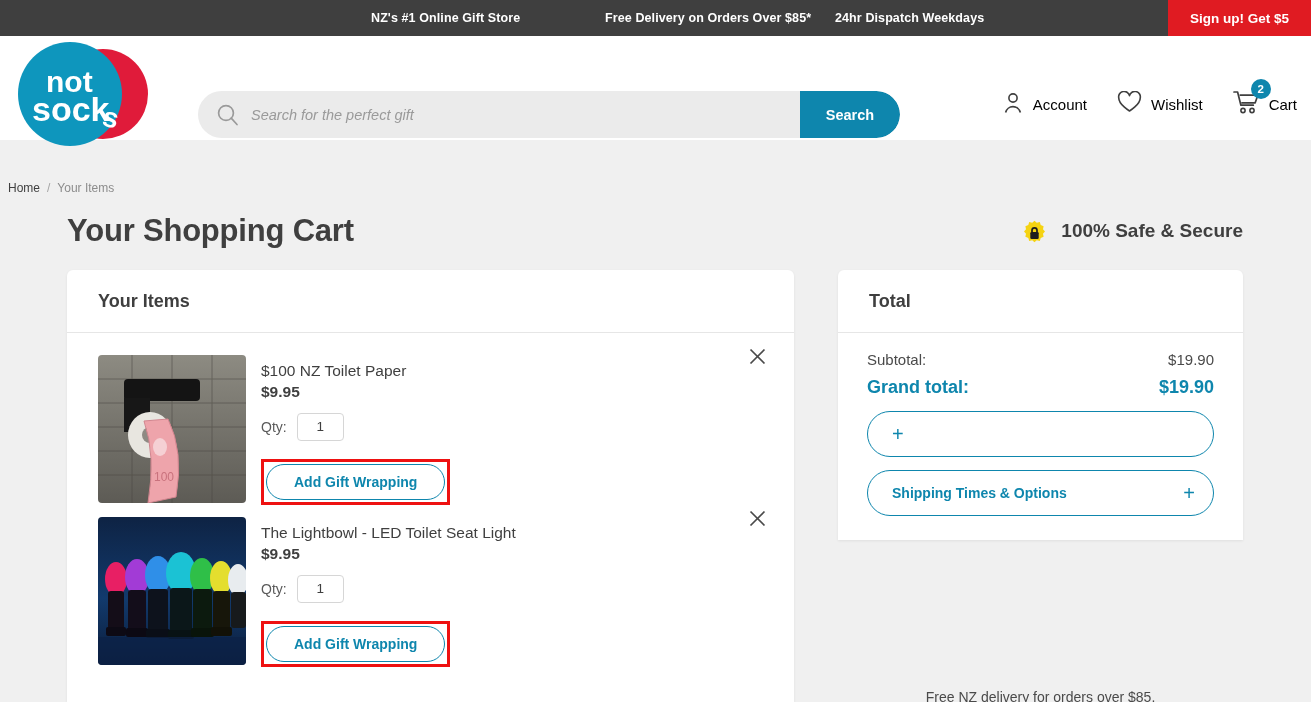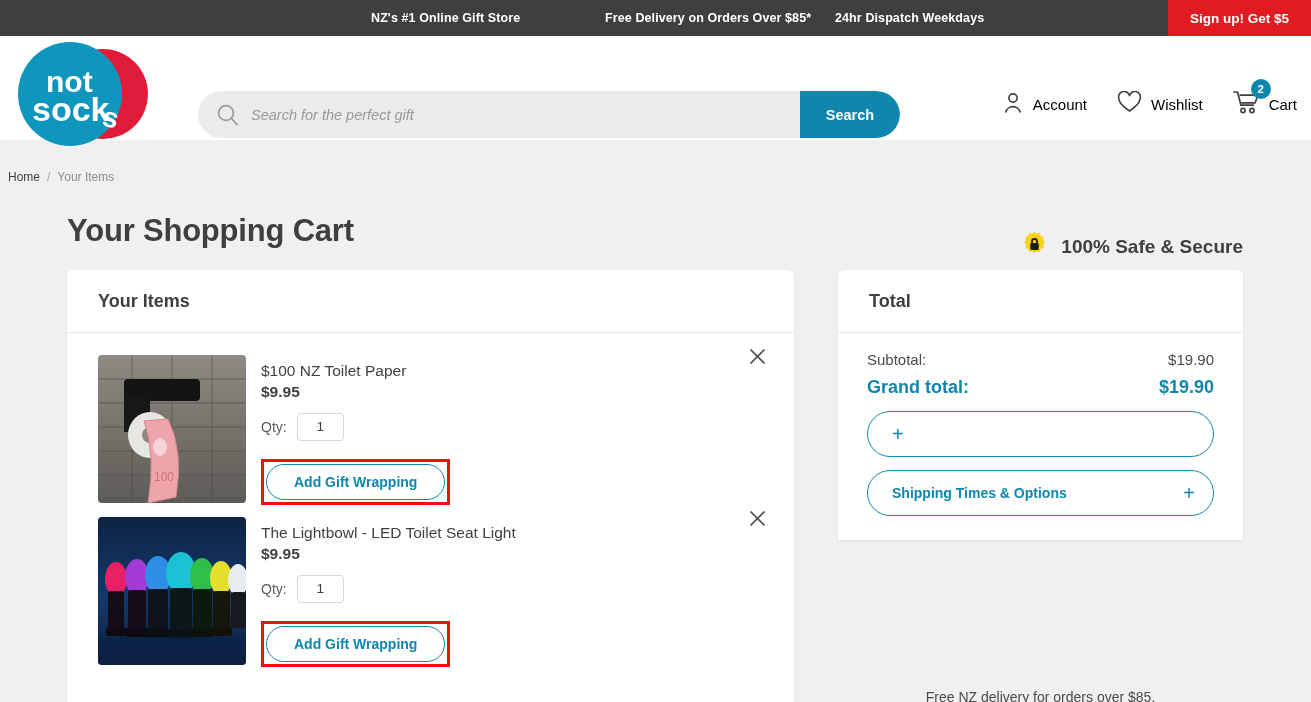--- a/index.html
+++ b/index.html
@@ -175,43 +175,42 @@
 
   
   .page {
     position: absolute;
     left: 0; top: 141px;
     width: 1311px; height: 561px;
     background: #f0f0f0;
   }
   .breadcrumb {
     position: absolute;
-    left: 8px; top: 29px;
+    left: 8px; top: 40px;
     display: flex;
     align-items: center;
     gap: 7px;
     font-size: 12px;
   }
   .bc-home { color: #3f3f3f; cursor: pointer; }
   .bc-sep { color: #a5a5a5; }
   .bc-current { color: #8c8c8c; }
 
   .page-title {
     position: absolute;
     left: 67px; top: 72px;
     font-size: 31px;
     font-weight: bold;
     color: #3f3f3f;
     letter-spacing: -.2px;
   }
   .safe-secure {
     position: absolute;
-    right: 68px; top: 90px;
-    display: flex;
-    align-items: center;
+    right: 68px; top: 79px;
+    display: flex;
     gap: 13px;
   }
   .safe-text {
     font-size: 19px;
     font-weight: bold;
     color: #3f3f3f;
   }
 
   
   .cart-card {

